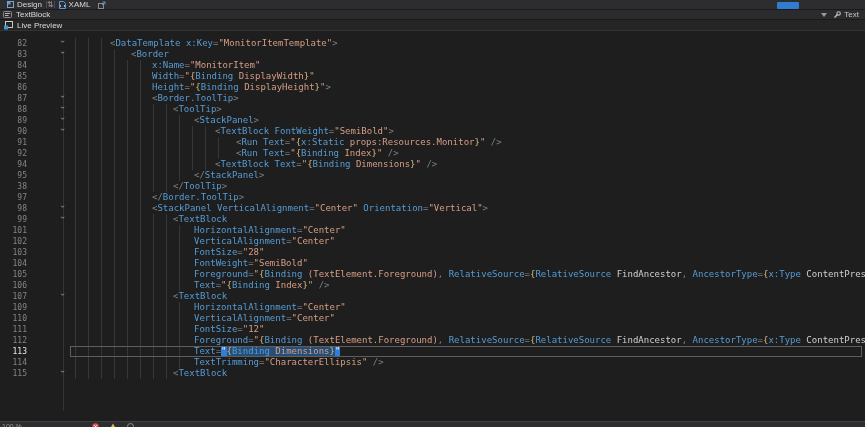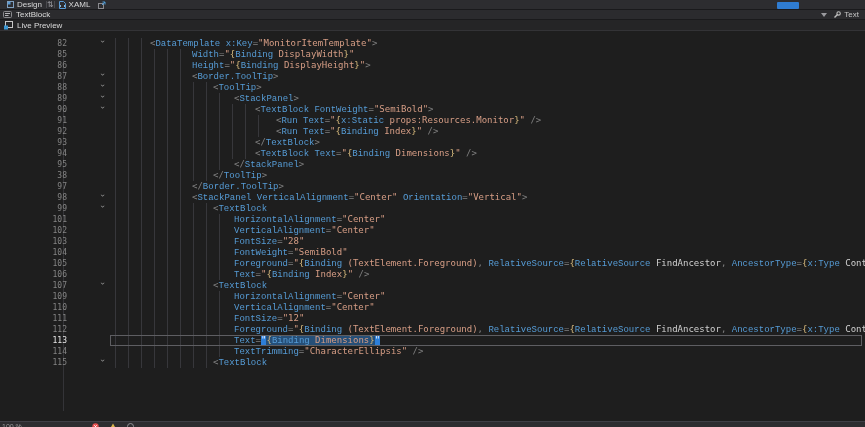--- a/index.html
+++ b/index.html
@@ -19,28 +19,28 @@
   #nav-right{margin-left:auto;display:flex;align-items:center;gap:6px;color:#C5C5C5;}
   .dd-arrow{width:0;height:0;border-left:3px solid transparent;border-right:3px solid transparent;
             border-top:4px solid #9A9A9E;}
   
   #previewbar{height:11px;background:#252526;border-bottom:1px solid #333336;display:flex;align-items:center;
               gap:4px;font-size:8px;padding-left:4px;color:#DCDCDC;}
   
   #editor{position:relative;width:865px;height:390px;background:#1E1E1E;padding-top:7px;overflow:hidden;}
   #fold-rail{position:absolute;left:63px;top:20px;bottom:10px;width:1px;background:#343438;}
   .cl{position:relative;height:11px;line-height:11px;white-space:pre;overflow:hidden;
-      font-family:"DejaVu Sans Mono","Liberation Mono",monospace;font-size:9px;margin-left:40px;}
+      font-family:"DejaVu Sans Mono","Liberation Mono",monospace;font-size:9px;}
   .cl::before{content:'';position:absolute;left:75px;top:0;bottom:0;width:calc(var(--ind) - 81px);
       background:repeating-linear-gradient(to right,#37373B 0 1px,transparent 1px 13px);}
   .ln{position:absolute;left:0;top:0;width:27px;text-align:right;color:#858585;font-size:8px;}
   .fold{position:absolute;left:59px;top:0;width:10px;color:#9A9A9A;font-size:8px;
         transform:rotate(90deg);transform-origin:4px 5px;cursor:pointer;}
   .code{position:absolute;left:var(--ind);top:0;}
-  .d{color:#808080;} .t{color:#569CD6;font-family:Liberation Mono, monospace;} .v{color:#D69D85;} .b{color:#D7BA7D;} .w{color:#D0D0D0;}
+  .d{color:#808080;} .t{color:#569CD6;} .v{color:#D69D85;} .b{color:#D7BA7D;} .w{color:#D0D0D0;}
   .h{background:#9E5B2D;color:#FFE8D0;}
   .sel{background:#264F78;}
   .q{background:#2D7FD9;color:#EAF3FF;}
   .cur .ln{color:#E8E8E8;text-align:right;}
   .cur::after{content:'';position:absolute;left:70px;right:3px;top:0;bottom:0;
               border:1px solid #5E5E62;pointer-events:none;}
   
   #statusbar{position:absolute;left:0;bottom:0;width:865px;height:6px;background:#2D2D30;
              border-top:1px solid #3F3F46;overflow:hidden;display:flex;align-items:flex-start;
              gap:10px;font-size:7px;color:#9A9A9A;padding:1px 0 0 2px;}
@@ -110,29 +110,30 @@
         <rect x="0" y="4.5" width="4" height="4" fill="#3B97D3"></rect>
       </svg>
   </span>
   <span>Live Preview</span>
 </div>
 
 <div id="editor">
   <div id="fold-rail"></div>
   <div>
       <div class="cl" style="--ind: 110px;"><span class="ln">82</span><span class="fold">›</span><span class="code"><span class="d">&lt;</span><span class="t">DataTemplate </span><span class="t">x:Key</span><span class="d">=</span><span class="v">"MonitorItemTemplate"</span><span class="d">&gt;</span></span></div>
+      <div class="cl" style="--ind: 131px;"><span class="ln">83</span><span class="fold">›</span><span class="code"><span class="d">&lt;</span><span class="t">Border</span></span></div>
+      <div class="cl" style="--ind: 152px;"><span class="ln">84</span><span class="code"><span class="t">x:Name</span><span class="d">=</span><span class="v">"MonitorItem"</span></span></div>
       <div class="cl" style="--ind: 152px;"><span class="ln">85</span><span class="code"><span class="t">Width</span><span class="d">=</span><span class="v">"</span><span class="b">{</span><span class="t">Binding</span><span class="v"> DisplayWidth</span><span class="b">}</span><span class="v">"</span></span></div>
       <div class="cl" style="--ind: 152px;"><span class="ln">86</span><span class="code"><span class="t">Height</span><span class="d">=</span><span class="v">"</span><span class="b">{</span><span class="t">Binding</span><span class="v"> DisplayHeight</span><span class="b">}</span><span class="v">"</span><span class="d">&gt;</span></span></div>
       <div class="cl" style="--ind: 152px;"><span class="ln">87</span><span class="fold">›</span><span class="code"><span class="d">&lt;</span><span class="t">Border.ToolTip</span><span class="d">&gt;</span></span></div>
       <div class="cl" style="--ind: 173px;"><span class="ln">88</span><span class="fold">›</span><span class="code"><span class="d">&lt;</span><span class="t">ToolTip</span><span class="d">&gt;</span></span></div>
       <div class="cl" style="--ind: 194px;"><span class="ln">89</span><span class="fold">›</span><span class="code"><span class="d">&lt;</span><span class="t">StackPanel</span><span class="d">&gt;</span></span></div>
       <div class="cl" style="--ind: 215px;"><span class="ln">90</span><span class="fold">›</span><span class="code"><span class="d">&lt;</span><span class="t">TextBlock </span><span class="t">FontWeight</span><span class="d">=</span><span class="v">"SemiBold"</span><span class="d">&gt;</span></span></div>
       <div class="cl" style="--ind: 236px;"><span class="ln">91</span><span class="code"><span class="d">&lt;</span><span class="t">Run </span><span class="t">Text</span><span class="d">=</span><span class="v">"</span><span class="b">{</span><span class="t">x:Static</span><span class="v"> props:Resources.Monitor</span><span class="b">}</span><span class="v">" </span><span class="d">/&gt;</span></span></div>
       <div class="cl" style="--ind: 236px;"><span class="ln">92</span><span class="code"><span class="d">&lt;</span><span class="t">Run </span><span class="t">Text</span><span class="d">=</span><span class="v">"</span><span class="b">{</span><span class="t">Binding</span><span class="v"> Index</span><span class="b">}</span><span class="v">" </span><span class="d">/&gt;</span></span></div>
-      <div class="cl" style="--ind: 215px;"><span class="ln">93</span><span class="code"><span class="d">&lt;/</span><span class="t">TextBlock</span><span class="d">&gt;</span></span></div>
       <div class="cl" style="--ind: 215px;"><span class="ln">94</span><span class="code"><span class="d">&lt;</span><span class="t">TextBlock </span><span class="t">Text</span><span class="d">=</span><span class="v">"</span><span class="b">{</span><span class="t">Binding</span><span class="v"> Dimensions</span><span class="b">}</span><span class="v">" </span><span class="d">/&gt;</span></span></div>
       <div class="cl" style="--ind: 194px;"><span class="ln">95</span><span class="code"><span class="d">&lt;/</span><span class="t">StackPanel</span><span class="d">&gt;</span></span></div>
       <div class="cl" style="--ind: 173px;"><span class="ln">38</span><span class="code"><span class="d">&lt;/</span><span class="t">ToolTip</span><span class="d">&gt;</span></span></div>
       <div class="cl" style="--ind: 152px;"><span class="ln">97</span><span class="code"><span class="d">&lt;/</span><span class="t">Border.ToolTip</span><span class="d">&gt;</span></span></div>
       <div class="cl" style="--ind: 152px;"><span class="ln">98</span><span class="fold">›</span><span class="code"><span class="d">&lt;</span><span class="t">StackPanel </span><span class="t">VerticalAlignment</span><span class="d">=</span><span class="v">"Center" </span><span class="t">Orientation</span><span class="d">=</span><span class="v">"Vertical"</span><span class="d">&gt;</span></span></div>
       <div class="cl" style="--ind: 173px;"><span class="ln">99</span><span class="fold">›</span><span class="code"><span class="d">&lt;</span><span class="t">TextBlock</span></span></div>
       <div class="cl" style="--ind: 194px;"><span class="ln">101</span><span class="code"><span class="t">HorizontalAlignment</span><span class="d">=</span><span class="v">"Center"</span></span></div>
       <div class="cl" style="--ind: 194px;"><span class="ln">102</span><span class="code"><span class="t">VerticalAlignment</span><span class="d">=</span><span class="v">"Center"</span></span></div>
       <div class="cl" style="--ind: 194px;"><span class="ln">103</span><span class="code"><span class="t">FontSize</span><span class="d">=</span><span class="v">"28"</span></span></div>
       <div class="cl" style="--ind: 194px;"><span class="ln">104</span><span class="code"><span class="t">FontWeight</span><span class="d">=</span><span class="v">"SemiBold"</span></span></div>

